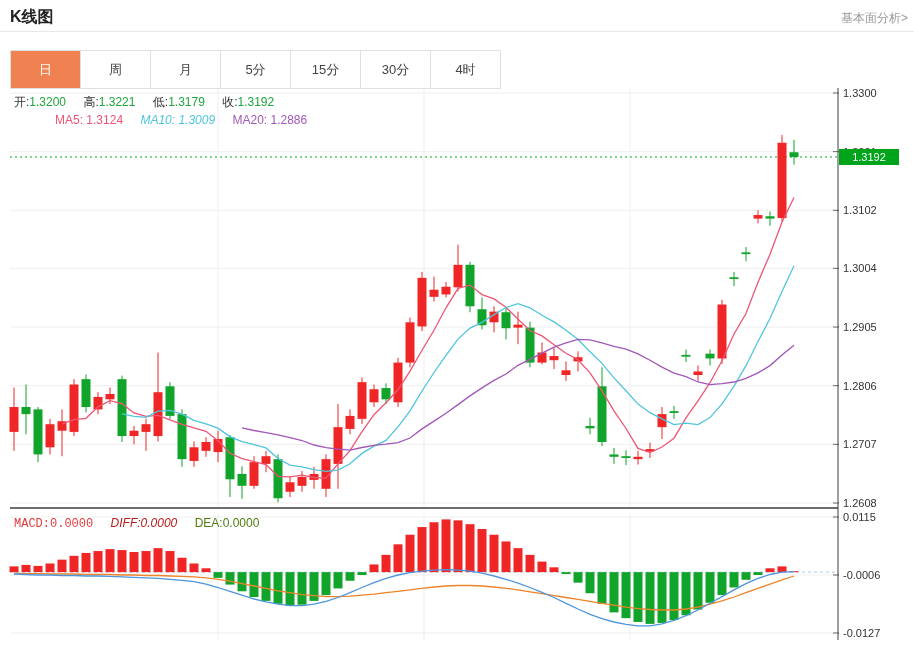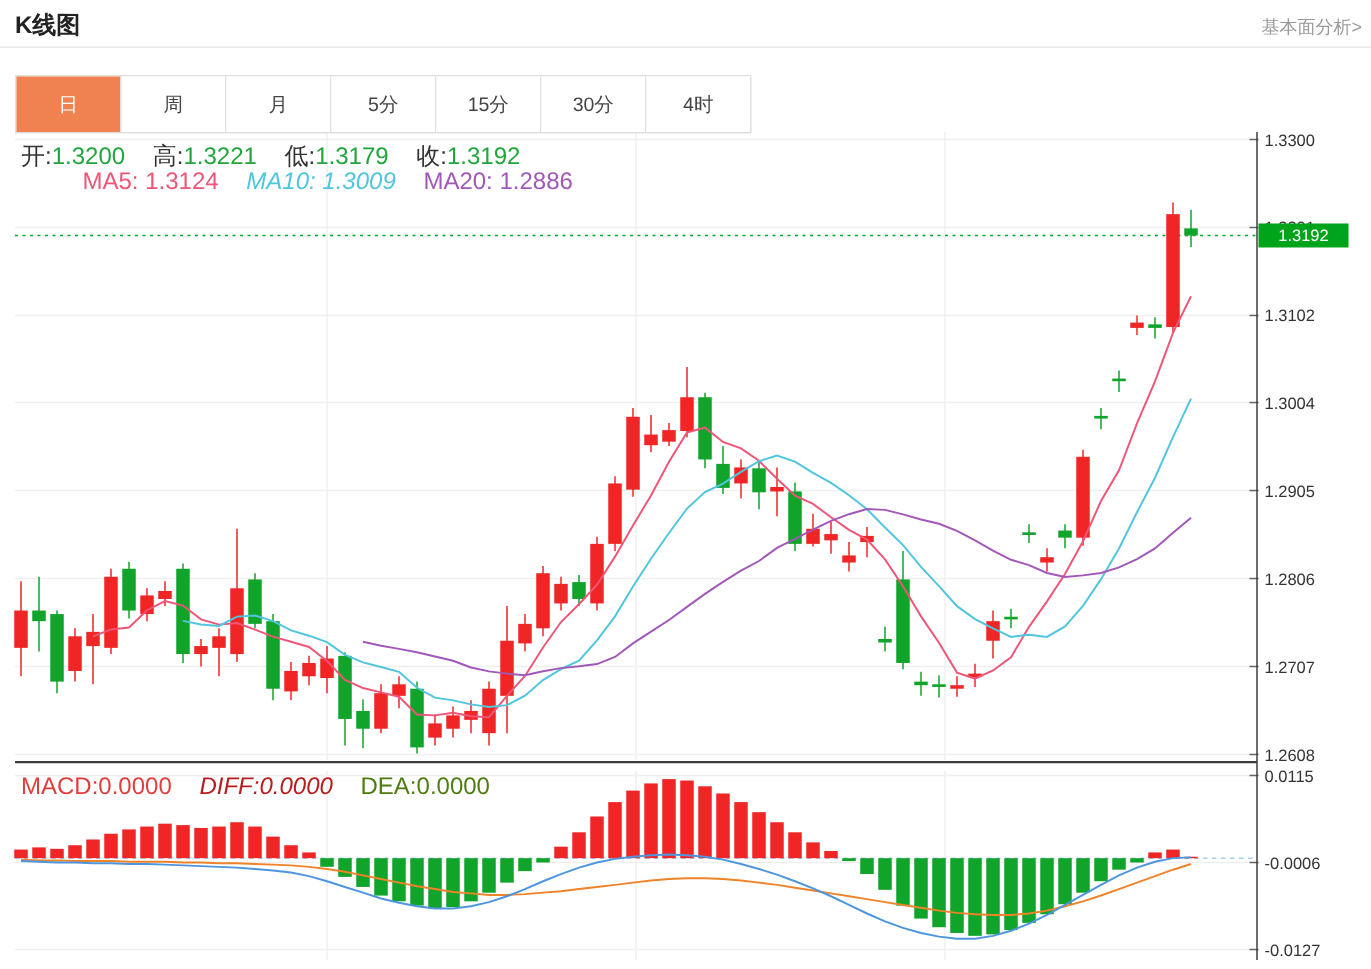--- a/index.html
+++ b/index.html
@@ -6,21 +6,21 @@
   .page{position:relative;width:914px;height:646px;background:#fff;overflow:hidden;
         font-family:"Liberation Sans","DejaVu Sans",sans-serif;}
   .chart-svg{position:absolute;left:0;top:0;}
   .hdr-title{position:absolute;left:10px;top:7px;font-size:16px;font-weight:bold;color:#222;}
   .hdr-link{position:absolute;right:6px;top:10px;font-size:12px;color:#999;text-decoration:none;cursor:pointer;}
   .hdr-rule{position:absolute;left:0;top:31px;width:914px;height:1px;background:#e9e9e9;}
   .tabbar{position:absolute;left:10px;top:50px;display:flex;border-top:1px solid #e0e0e0;border-bottom:1px solid #e0e0e0;border-left:1px solid #e0e0e0;}
   .tab{width:69px;height:37px;line-height:37px;text-align:center;font-size:13px;color:#444;
        background:#fff;border-right:1px solid #e0e0e0;cursor:pointer;user-select:none;}
   .tab.active{background:#ef8250;color:#fff;}
-  .readout{position:absolute;font-size:16px;white-space:nowrap;}
+  .readout{position:absolute;font-size:12px;white-space:nowrap;}
   .readout .lbl{color:#333;}
   .readout .pair{margin-right:14px;}
   #ohlc-row{left:14px;top:94px;}
   #ma-row{left:14px;top:113px;}
   #macd-row{left:14px;top:516px;}
 </style>
 </head>
 <body>
 
 <div class="page">
@@ -309,18 +309,18 @@
     <span class="pair"><span class="lbl">收:</span><span class="val" style="color: rgb(31, 165, 60);">1.3192</span></span>
   </div>
 
   <div class="readout" id="ma-row">
     <span class="pair" id="ma5-pair" style="color: rgb(238, 85, 119); margin-left: 41px;"><span>MA5:</span> <span>1.3124</span></span>
     <span class="pair" id="ma10-pair" style="color: rgb(79, 197, 222); font-style: italic;"><span>MA10:</span> <span>1.3009</span></span>
     <span class="pair" id="ma20-pair" style="color: rgb(161, 88, 184);"><span>MA20:</span> <span>1.2886</span></span>
   </div>
 
   <div class="readout" id="macd-row">
-    <span class="pair" id="macd-pair" style="color: rgb(226, 61, 61);"><span>MACD:</span><span>0.0000</span></span>
+    <span class="pair" id="macd-pair" style="color: rgb(226, 61, 61); font-family: Liberation Mono, monospace;"><span>MACD:</span><span>0.0000</span></span>
     <span class="pair" id="diff-pair" style="color: #b91c1c; font-style: italic;"><span>DIFF:</span><span>0.0000</span></span>
     <span class="pair" id="dea-pair" style="color: #4d7c0f;"><span>DEA:</span><span>0.0000</span></span>
   </div>
 
 </div>
 
 </body></html>

